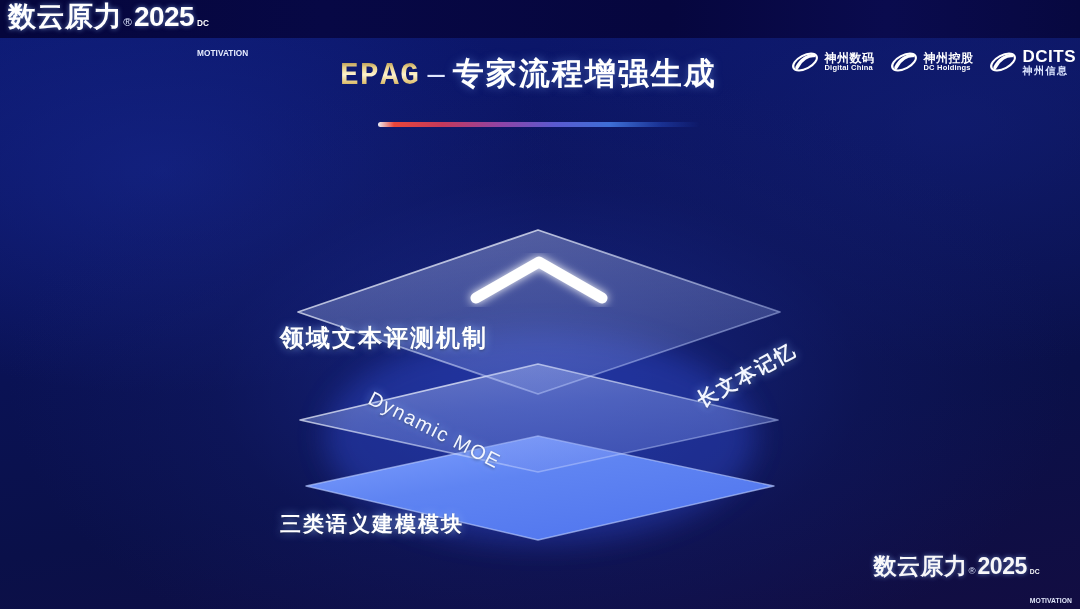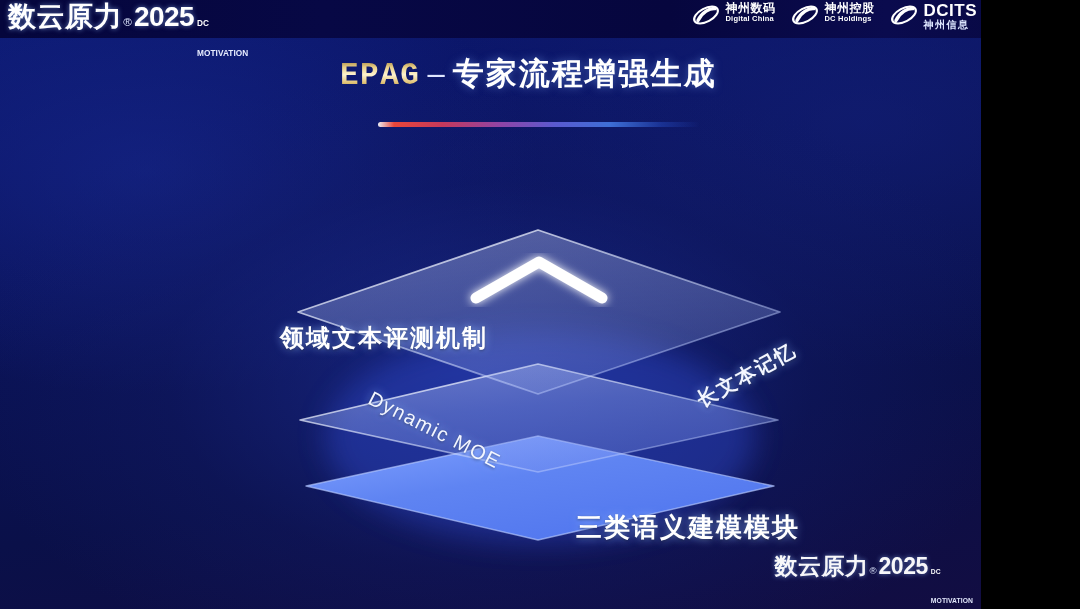--- a/index.html
+++ b/index.html
@@ -7,21 +7,21 @@
     margin: 0;
     padding: 0;
     background: #000;
   }
   body {
     font-family: "Liberation Sans", "DejaVu Sans", sans-serif;
   }
 
   #slide {
     position: relative;
-    width: 981px;
+    width: 1080px;
     height: 609px;
     overflow: hidden;
     background:
       radial-gradient(ellipse 720px 430px at 50% 62%, rgba(36,56,170,0.55) 0%, rgba(20,30,110,0.30) 45%, rgba(0,0,0,0) 74%),
       radial-gradient(ellipse 560px 320px at 15% 28%, rgba(26,44,150,0.50) 0%, rgba(10,18,80,0.0) 70%),
       radial-gradient(ellipse 600px 340px at 88% 20%, rgba(22,36,128,0.45) 0%, rgba(8,14,70,0.0) 72%),
       linear-gradient(170deg, #0c1a74 0%, #0b1566 22%, #0a1254 48%, #0a1049 70%, #120d42 100%);
   }
 
   
@@ -90,23 +90,24 @@
   #partners {
     position: absolute;
     right: 4px; top: 2px;
     display: flex;
     align-items: center;
     gap: 14px;
     z-index: 33;
   }
   .partner {
     display: flex;
-    align-items: flex-start;
+    align-items: center;
     gap: 5px;
     height: 32px;
+    margin-top: 44px;
   }
   .partner .swoosh {
     width: 30px; height: 26px;
     flex: 0 0 auto;
   }
   .partner .ptxt {
     display: flex;
     flex-direction: column;
     line-height: 1.05;
     white-space: nowrap;
@@ -238,22 +239,22 @@
   }
   #lbl-top {
     left: 0; top: 100px;
     width: 520px;
     font-size: 24px;
     letter-spacing: 2px;
   }
   #lbl-bottom {
     left: 0; top: 288px;
     width: 520px;
-    text-align: right;
-    font-size: 26px;
+    text-align: left;
+    font-size: 21px;
     letter-spacing: 2px;
   }
   #lbl-moe {
     left: 95px; top: 165px;
     font-size: 20px;
     font-weight: 500;
     letter-spacing: 1.5px;
     transform: rotate(27deg);
     transform-origin: left top;
     color: #f3f6ff;

